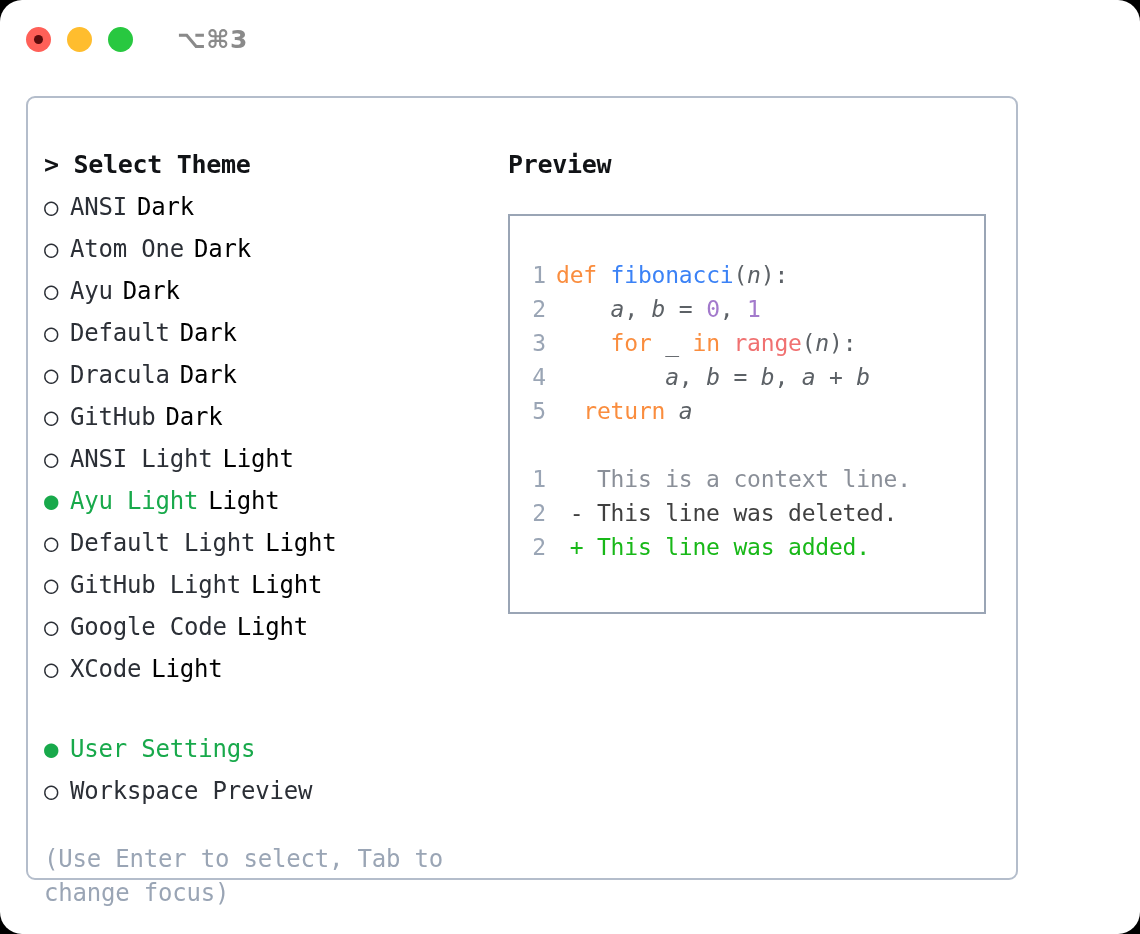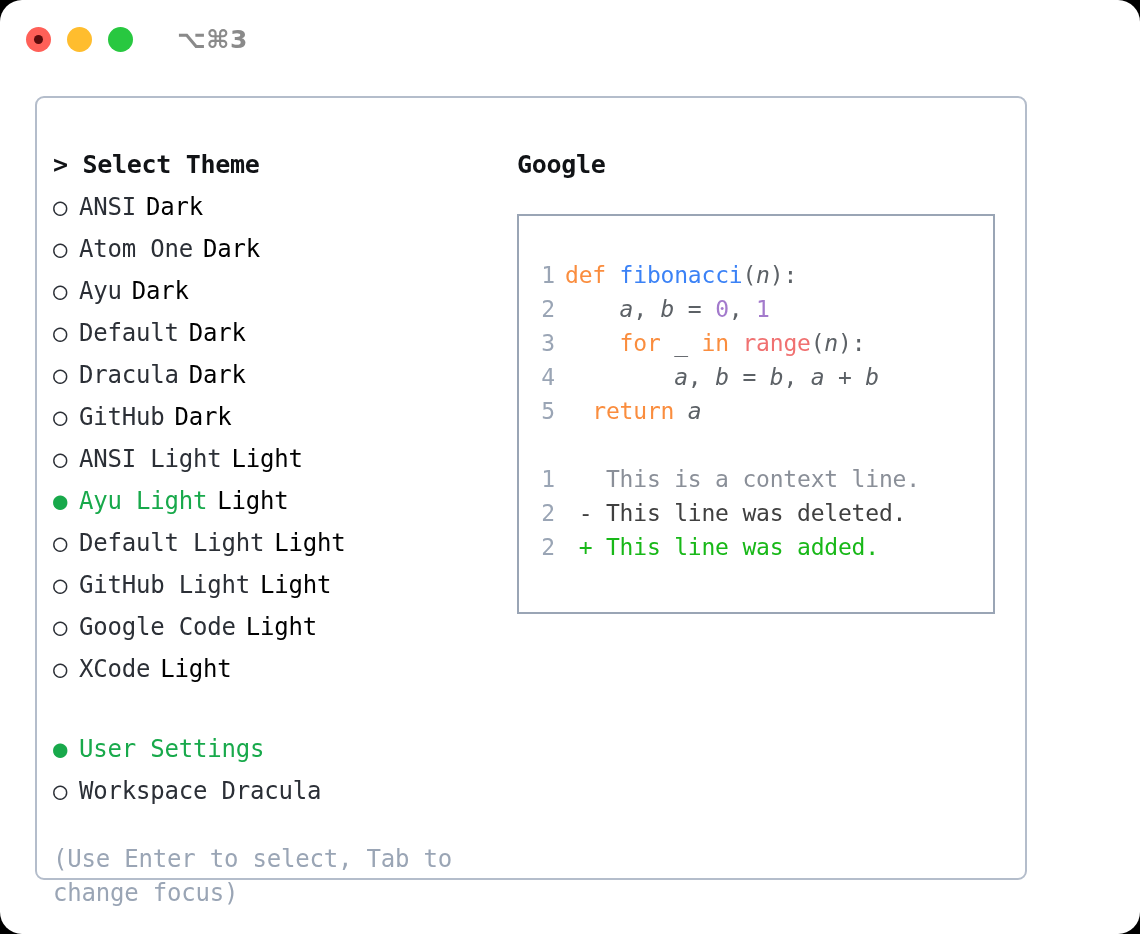--- a/index.html
+++ b/index.html
@@ -49,21 +49,21 @@
     font-size: 25px;
     font-weight: 700;
     color: #8a8a8a;
     letter-spacing: 0.5px;
     font-family: "DejaVu Sans", "Liberation Sans", sans-serif;
   }
 
   
   .panel {
     position: absolute;
-    left: 35px; top: 96px;
+    left: 26px; top: 96px;
     width: 992px; height: 784px;
     border: 2px solid #b4bdcb;
     border-radius: 9px;
     background: #ffffff;
   }
   .panel-inner {
     position: absolute;
     left: 0; top: 0; right: 0; bottom: 0;
     display: flex;
   }
@@ -204,28 +204,28 @@
             <div class="option-row"><span class="bullet empty">○</span><span class="opt-name">GitHub Light</span><span class="opt-tag">Light</span></div>
             <div class="option-row"><span class="bullet empty">○</span><span class="opt-name">Google Code</span><span class="opt-tag">Light</span></div>
             <div class="option-row"><span class="bullet empty">○</span><span class="opt-name">XCode</span><span class="opt-tag">Light</span></div>
           </div>
 
         <div class="section-gap"></div>
 
 
         <div id="apply-list">
             <div class="option-row"><span class="bullet filled">●</span><span class="opt-name sel">User Settings</span></div>
-            <div class="option-row"><span class="bullet empty">○</span><span class="opt-name">Workspace Dracula</span></div>
+            <div class="option-row"><span class="bullet empty">○</span><span class="opt-name">Workspace Preview</span></div>
           </div>
 
         <div class="hint">(Use Enter to select, Tab to change focus)</div>
       </div>
 
       <div class="right-col">
-        <div class="preview-title">Google</div>
+        <div class="preview-title">Preview</div>
 
         <div class="preview-box">
           <div id="code-block">
               <div class="code-line"><span class="ln">1</span><span class="code-text"><span class="tok-kw">def</span><span class="tok-pun"> </span><span class="tok-fn">fibonacci</span><span class="tok-pun">(</span><span class="tok-var">n</span><span class="tok-pun">):</span></span></div>
               <div class="code-line"><span class="ln">2</span><span class="code-text">    <span class="tok-var">a</span><span class="tok-pun">, </span><span class="tok-var">b</span><span class="tok-pun"> = </span><span class="tok-num">0</span><span class="tok-pun">, </span><span class="tok-num">1</span></span></div>
               <div class="code-line"><span class="ln">3</span><span class="code-text">    <span class="tok-kw">for</span><span class="tok-pun"> _ </span><span class="tok-kw">in</span><span class="tok-pun"> </span><span class="tok-call">range</span><span class="tok-pun">(</span><span class="tok-var">n</span><span class="tok-pun">):</span></span></div>
               <div class="code-line"><span class="ln">4</span><span class="code-text">        <span class="tok-var">a</span><span class="tok-pun">, </span><span class="tok-var">b</span><span class="tok-pun"> = </span><span class="tok-var">b</span><span class="tok-pun">, </span><span class="tok-var">a</span><span class="tok-pun"> + </span><span class="tok-var">b</span></span></div>
               <div class="code-line"><span class="ln">5</span><span class="code-text">  <span class="tok-kw">return</span><span class="tok-pun"> </span><span class="tok-var">a</span></span></div>
             </div>
           <div class="blank-line"></div>

